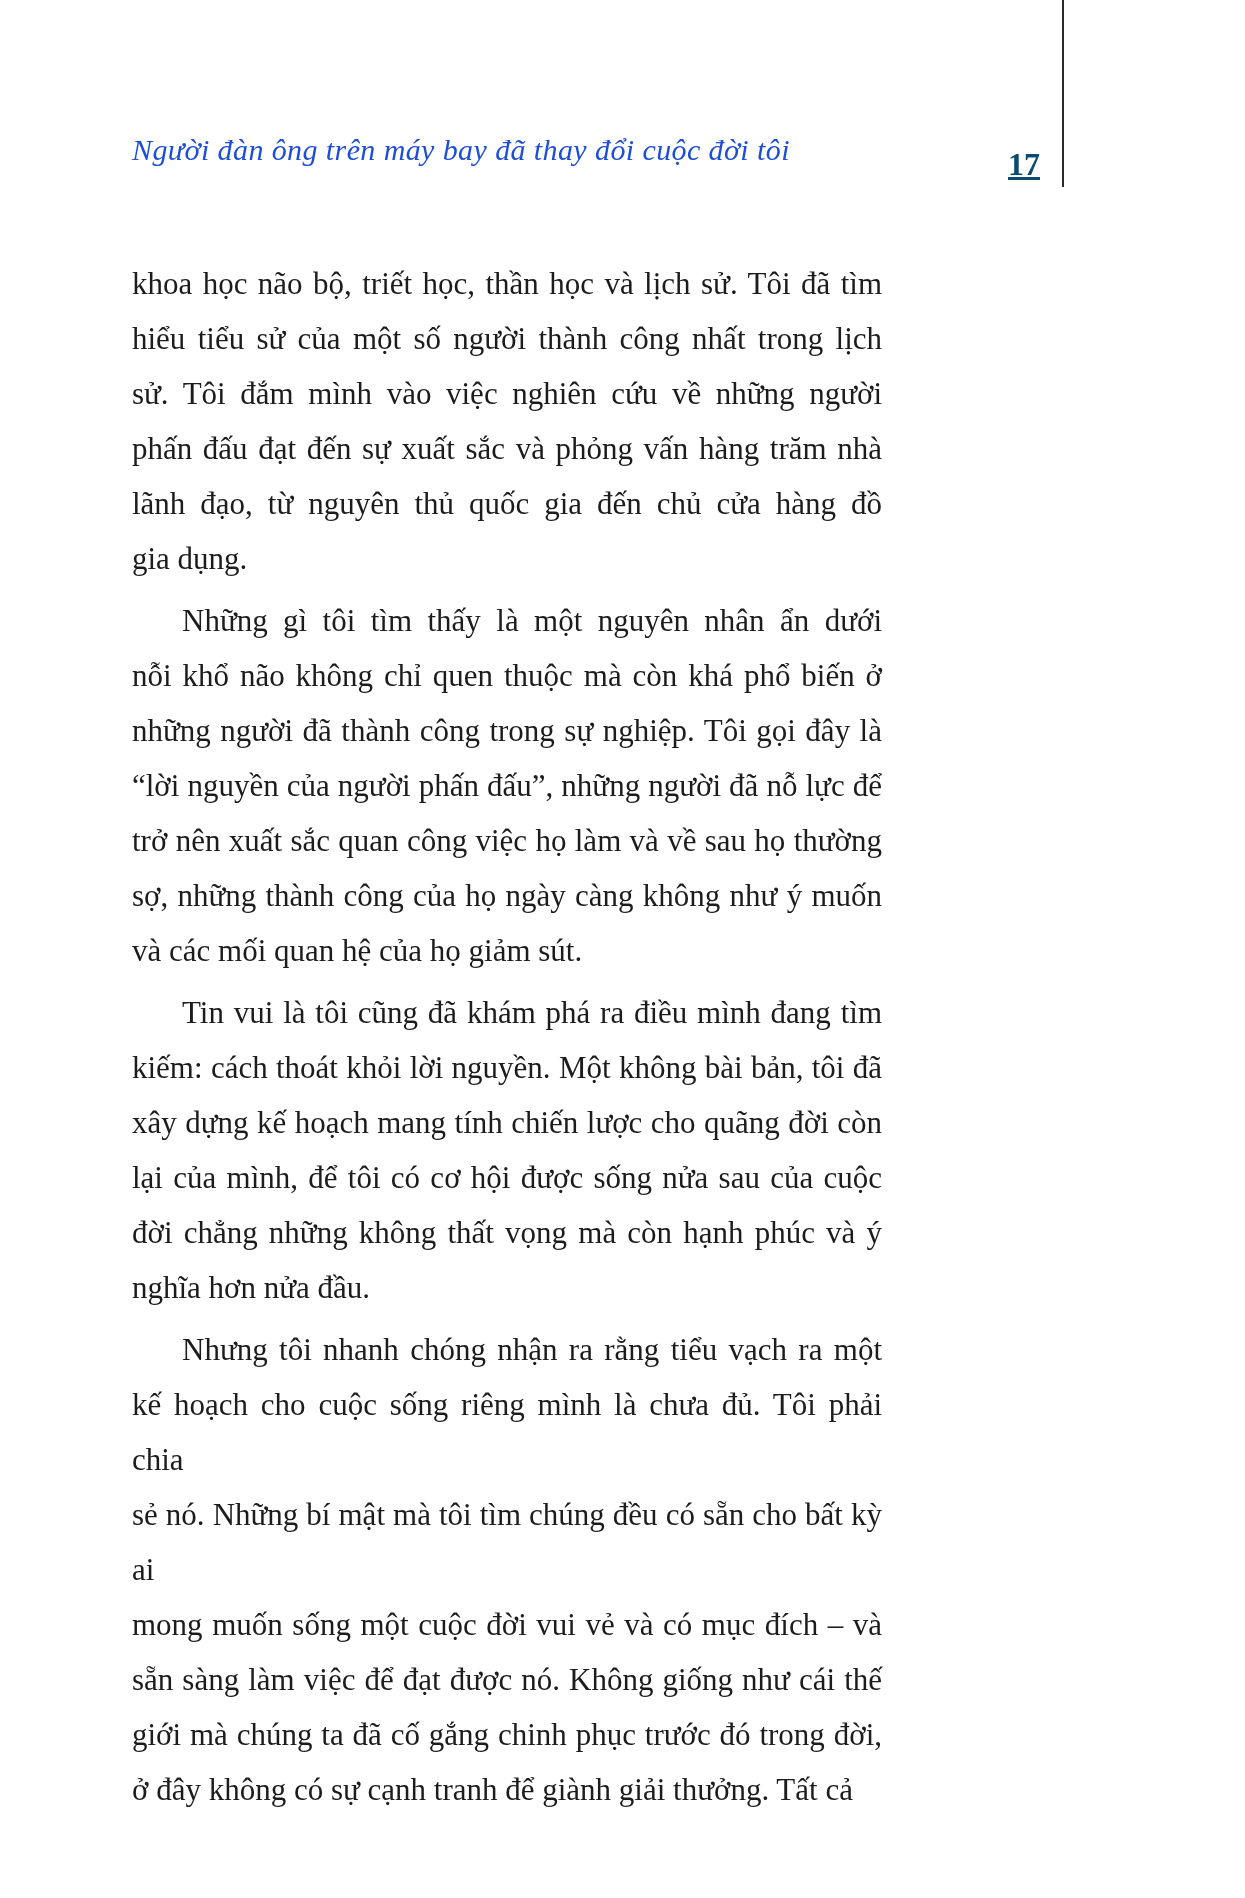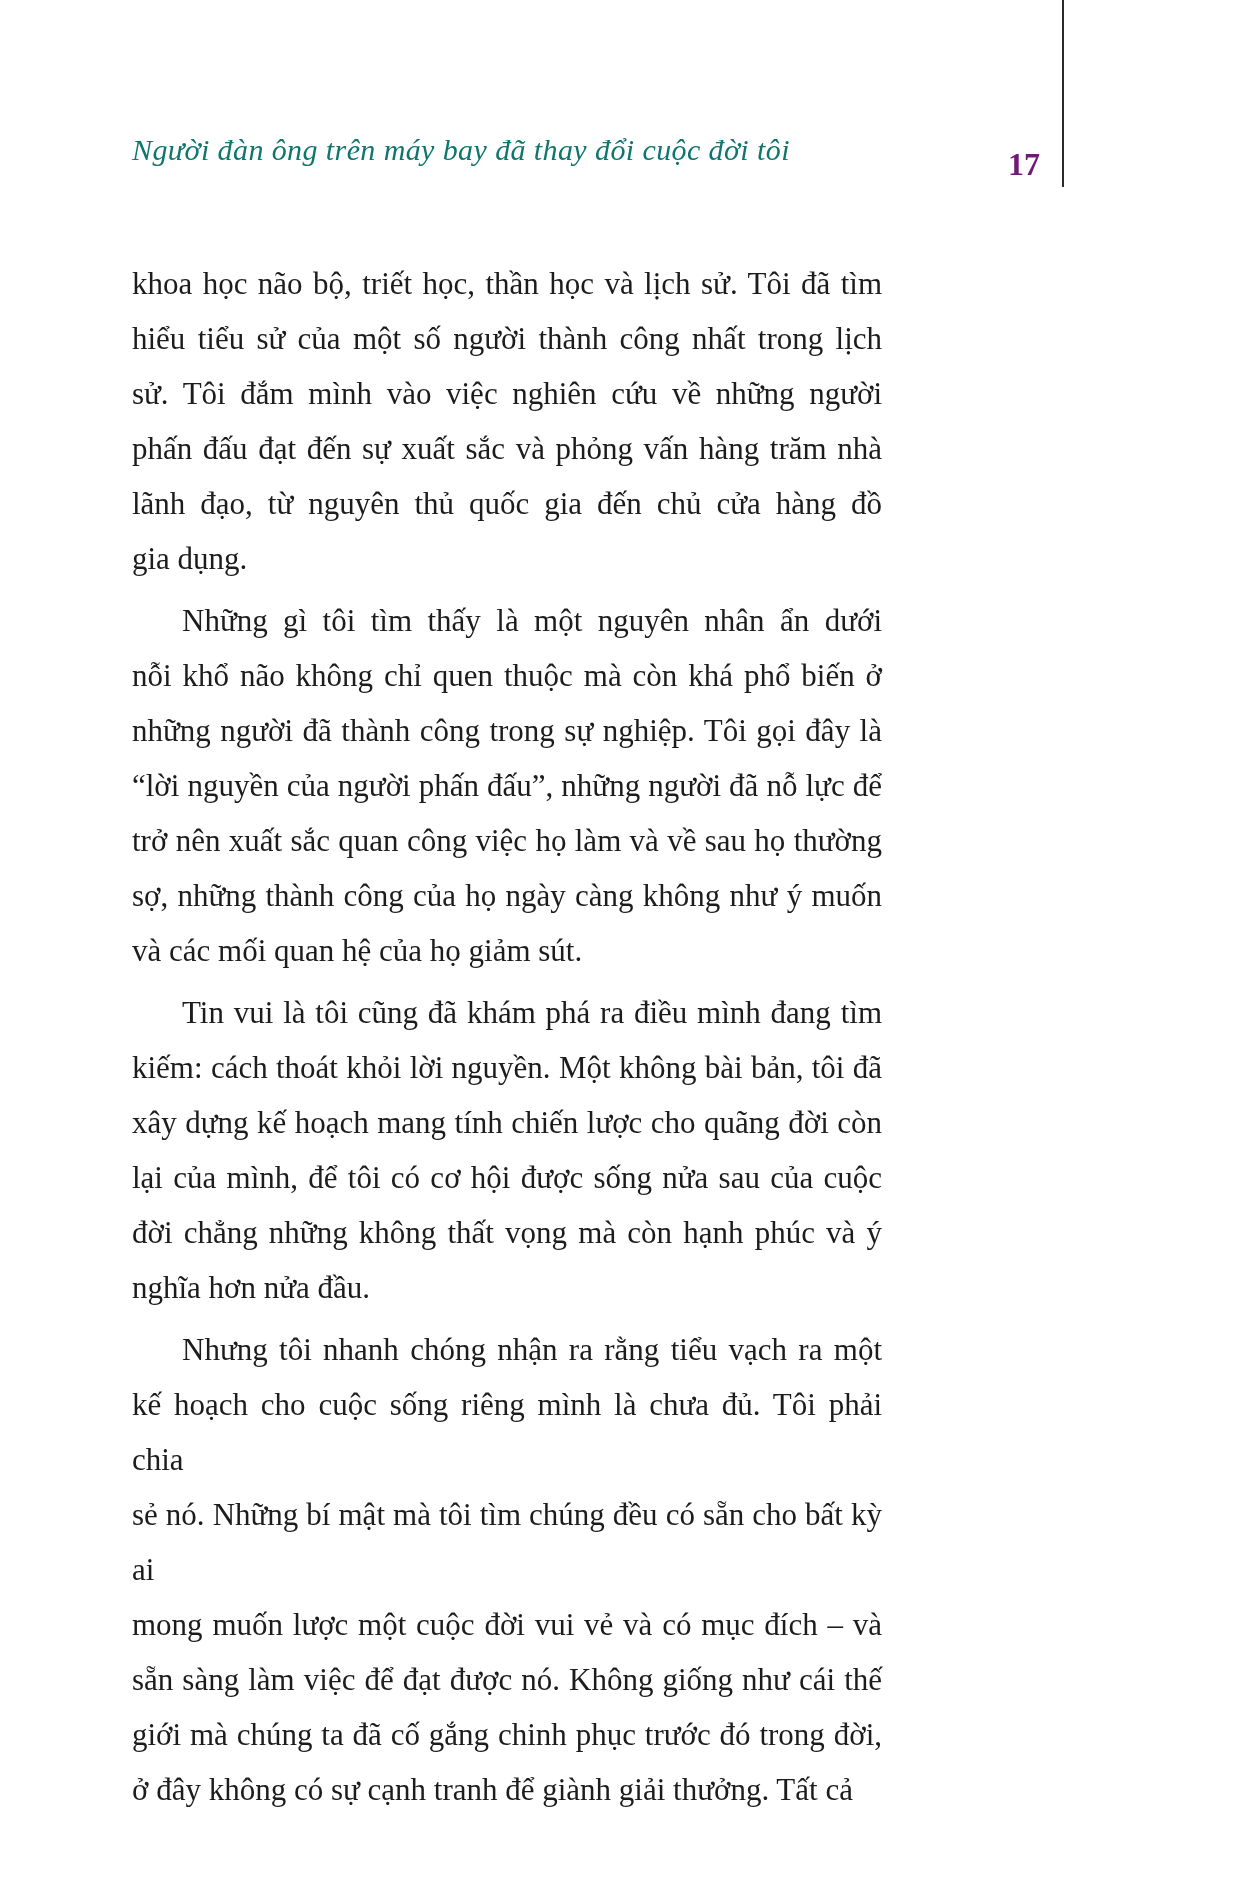--- a/index.html
+++ b/index.html
@@ -12,30 +12,31 @@
     color: #1c1c1c;
     overflow: hidden;
   }
   .running-title {
     position: absolute;
     left: 132px;
     top: 133px;
     font-style: italic;
     font-size: 30px;
     letter-spacing: 0.4px;
-    color: #0f766e;
+    color: #1d4ed8;
     white-space: nowrap;
   }
   .page-number {
     position: absolute;
     left: 1008px;
     top: 146px;
     font-size: 32px;
     font-weight: 700;
-    color: #701a75;
+    color: #0c4a6e;
+    text-decoration: underline;
   }
   .header-rule {
     position: absolute;
     left: 1062px;
     top: 0;
     width: 2px;
     height: 187px;
     background: #2b2b2b;
   }
   .page-body {
@@ -84,19 +85,19 @@
         <div class="line">kiếm: cách thoát khỏi lời nguyền. Một không bài bản, tôi đã</div>
         <div class="line">xây dựng kế hoạch mang tính chiến lược cho quãng đời còn</div>
         <div class="line">lại của mình, để tôi có cơ hội được sống nửa sau của cuộc</div>
         <div class="line">đời chẳng những không thất vọng mà còn hạnh phúc và ý</div>
         <div class="line last">nghĩa hơn nửa đầu.</div>
       </div>
       <div class="para">
         <div class="line">Nhưng tôi nhanh chóng nhận ra rằng tiểu vạch ra một</div>
         <div class="line">kế hoạch cho cuộc sống riêng mình là chưa đủ. Tôi phải chia</div>
         <div class="line">sẻ nó. Những bí mật mà tôi tìm chúng đều có sẵn cho bất kỳ ai</div>
-        <div class="line">mong muốn lược một cuộc đời vui vẻ và có mục đích – và</div>
+        <div class="line">mong muốn sống một cuộc đời vui vẻ và có mục đích – và</div>
         <div class="line">sẵn sàng làm việc để đạt được nó. Không giống như cái thế</div>
         <div class="line">giới mà chúng ta đã cố gắng chinh phục trước đó trong đời,</div>
         <div class="line last">ở đây không có sự cạnh tranh để giành giải thưởng. Tất cả</div>
       </div>
     </div>
 </div>
 
 </body></html>

